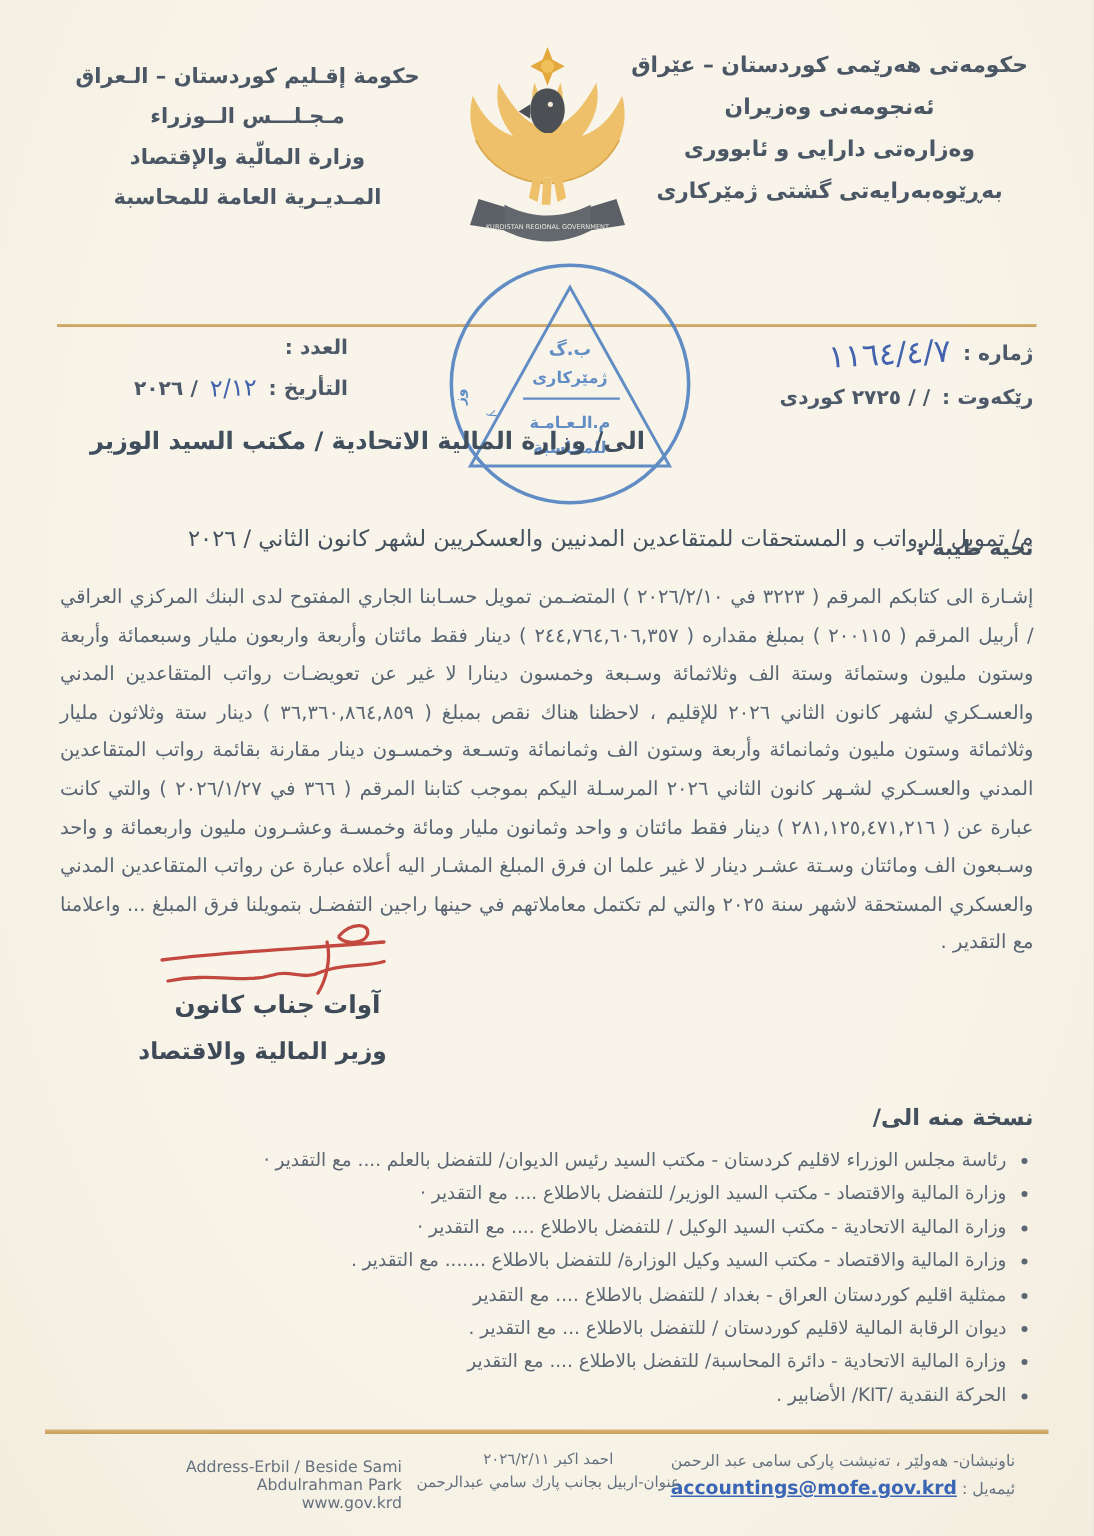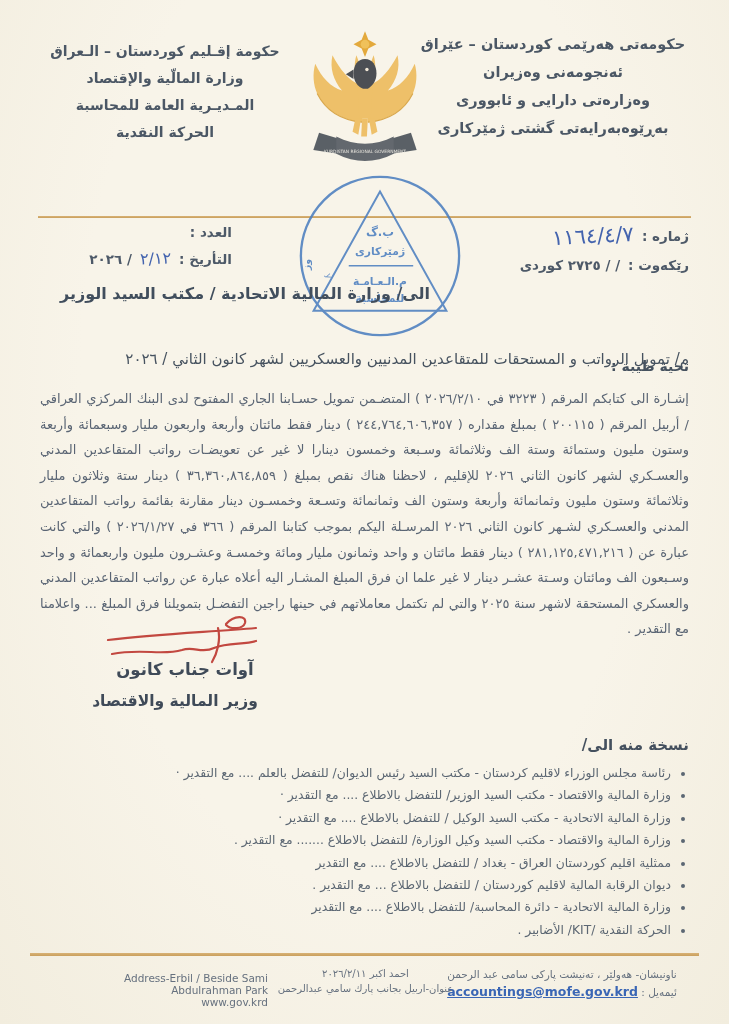--- a/index.html
+++ b/index.html
@@ -44,23 +44,23 @@
 
   <div class="abs hdr-col" style="top:30px;right:36px;">
     <div>حكومه‌تى هه‌رێمى كوردستان – عێراق</div>
     <div>ئه‌نجومه‌نى وه‌زيران</div>
     <div>وه‌زاره‌تى دارايى و ئابوورى</div>
     <div>به‌ڕێوه‌به‌رايه‌تى گشتى ژمێركارى</div>
   </div>
 
   <div class="abs hdr-col arabic" style="top:38px;left:40px;">
     <div>حكومة إقـليم كوردستان – الـعراق</div>
+    <div>مـجـلـــس الــوزراء</div>
     <div>وزارة المالّية والإقتصاد</div>
     <div>المـديـرية العامة للمحاسبة</div>
-    <div>الحركة النقدية</div>
   </div>
 
   <div class="abs" style="top:26px;left:298px;width:134px;height:156px;">
     <svg viewBox="0 0 140 160" width="134" height="156">
 
       <path d="M70 4 L73.5 13 L82 17.5 L73.5 22 L70 31 L66.5 22 L58 17.5 L66.5 13 Z" fill="#e3a93c"></path>
       <circle cx="70" cy="17.5" r="4.5" fill="#f0c15a"></circle>
 
       <path d="M67 99 C46 97 29 87 20 69 C16 60 15 49 18 38 C25 53 34 62 46 66 C37 55 33 43 36 29 C44 44 53 55 63 59 C59 49 58 39 61 29 C66 42 69 51 70 55 Z" fill="#eec069"></path>
       <path d="M67 99 C46 97 29 87 20 69" fill="none" stroke="#d9a84e" stroke-width="1.2"></path>

